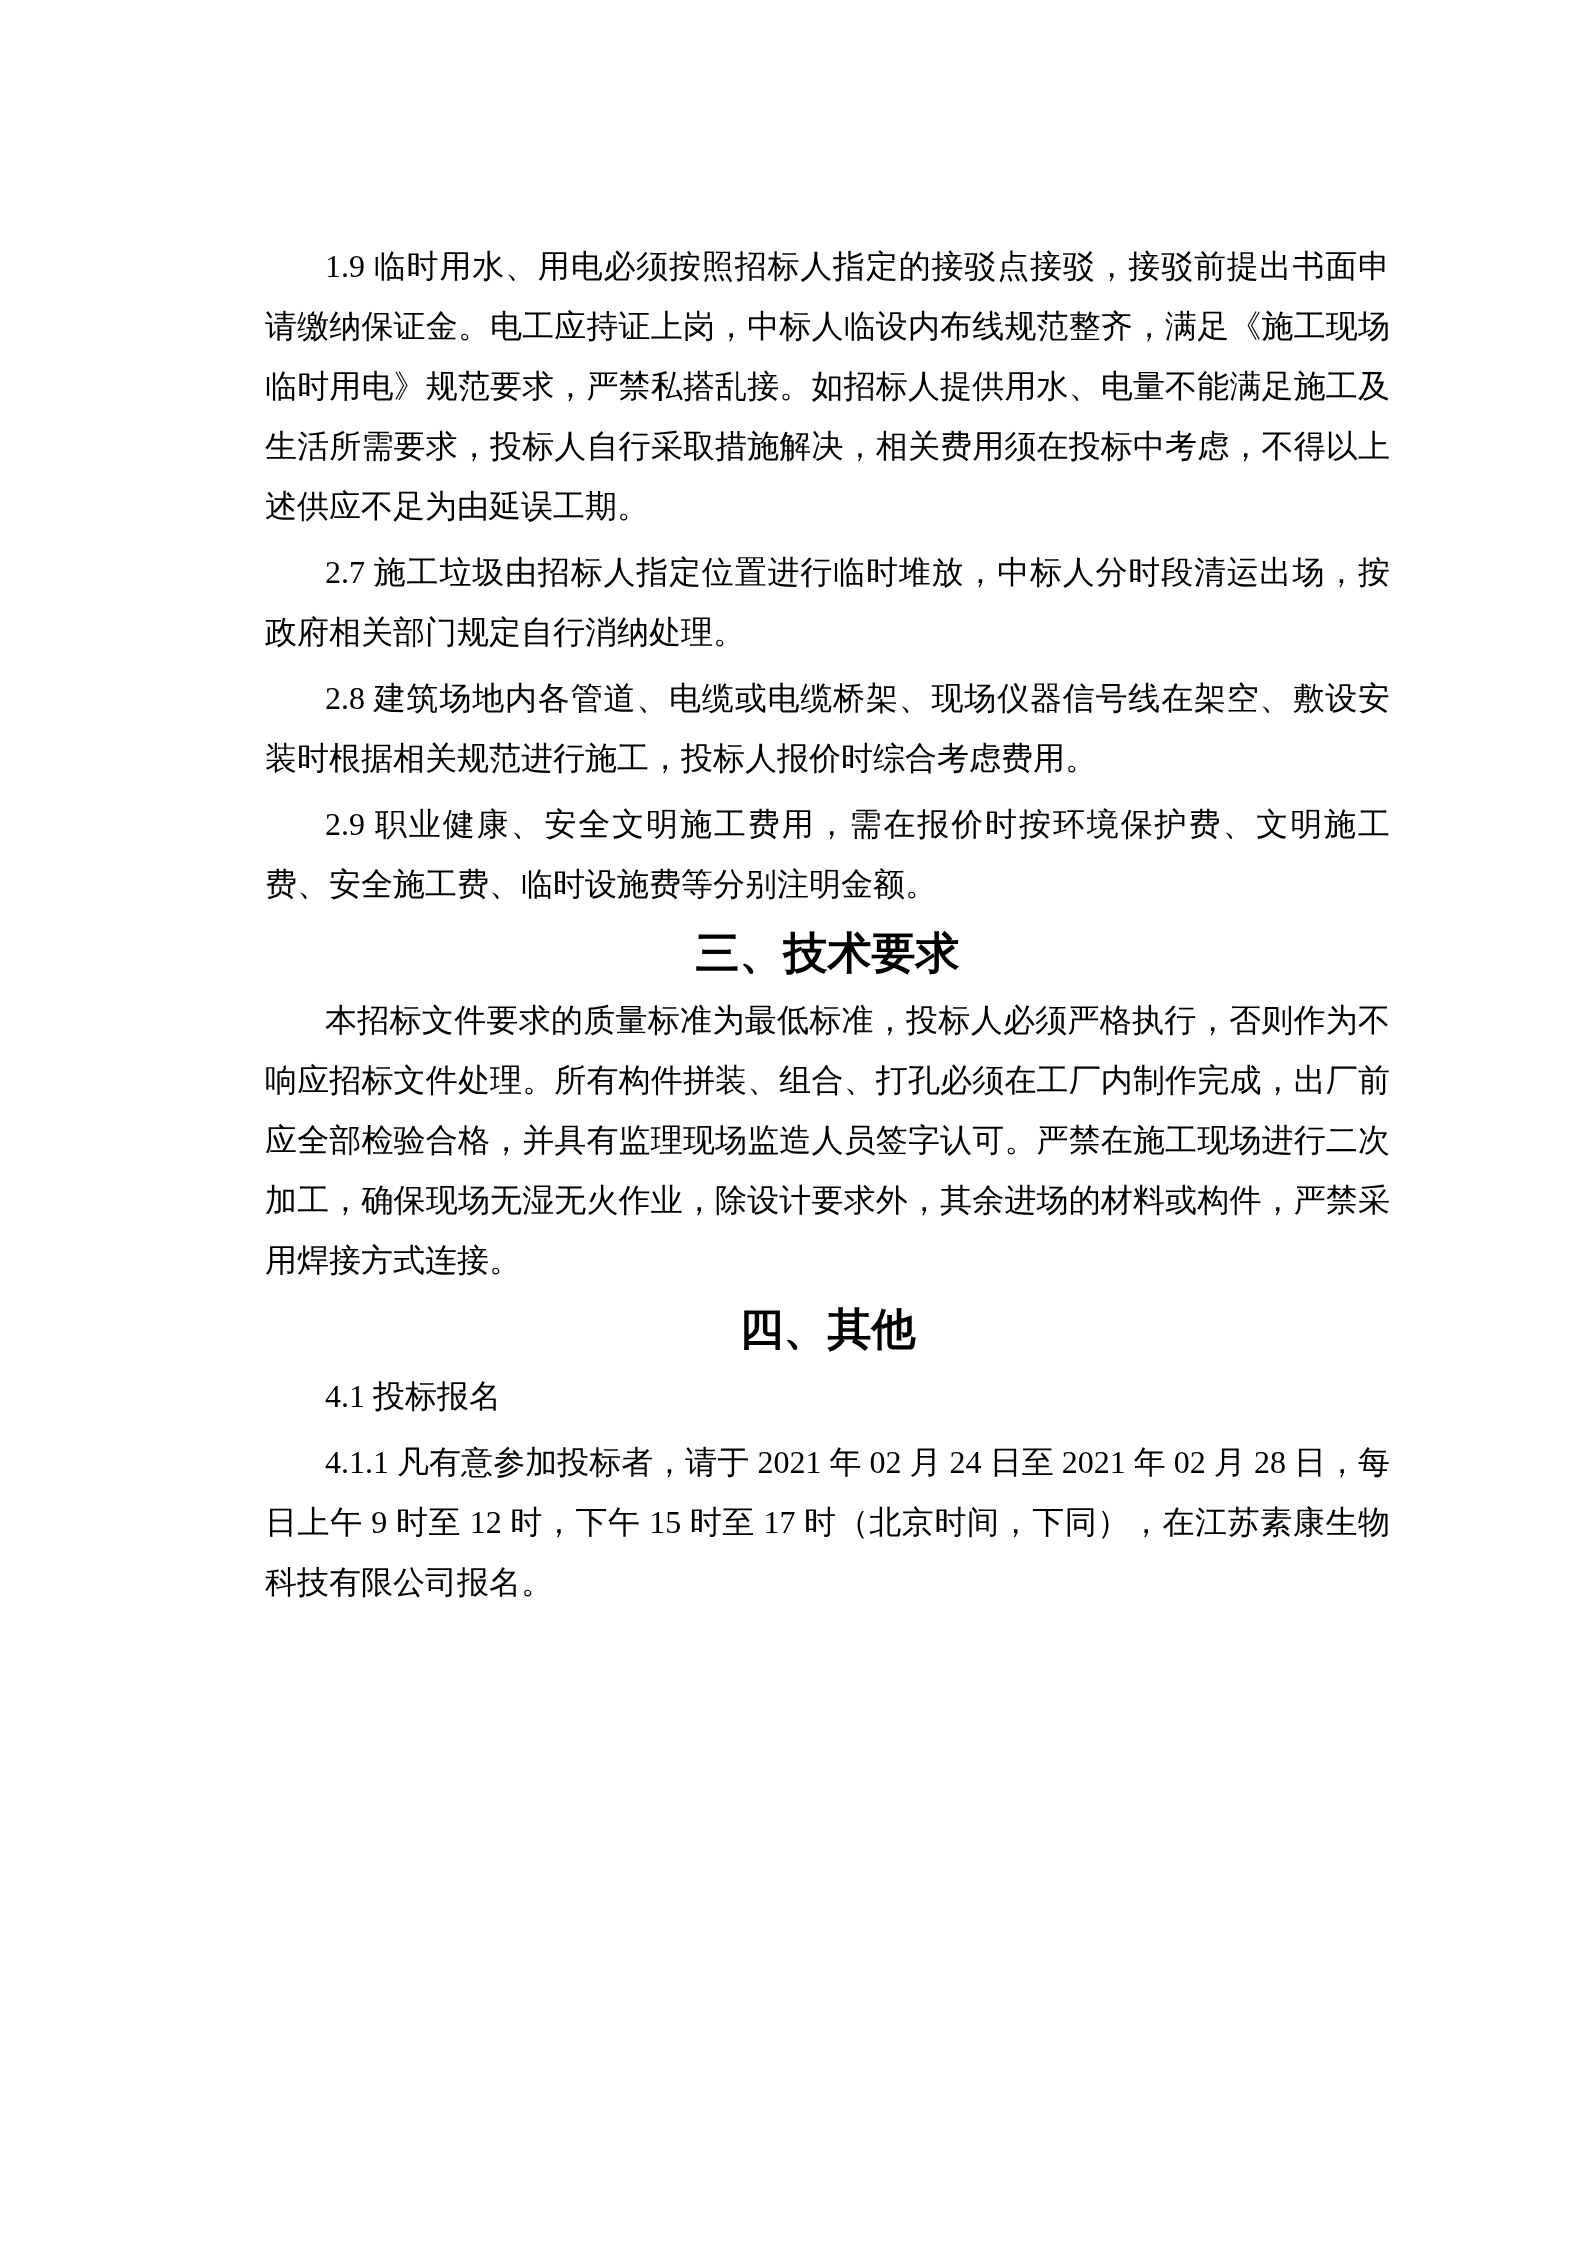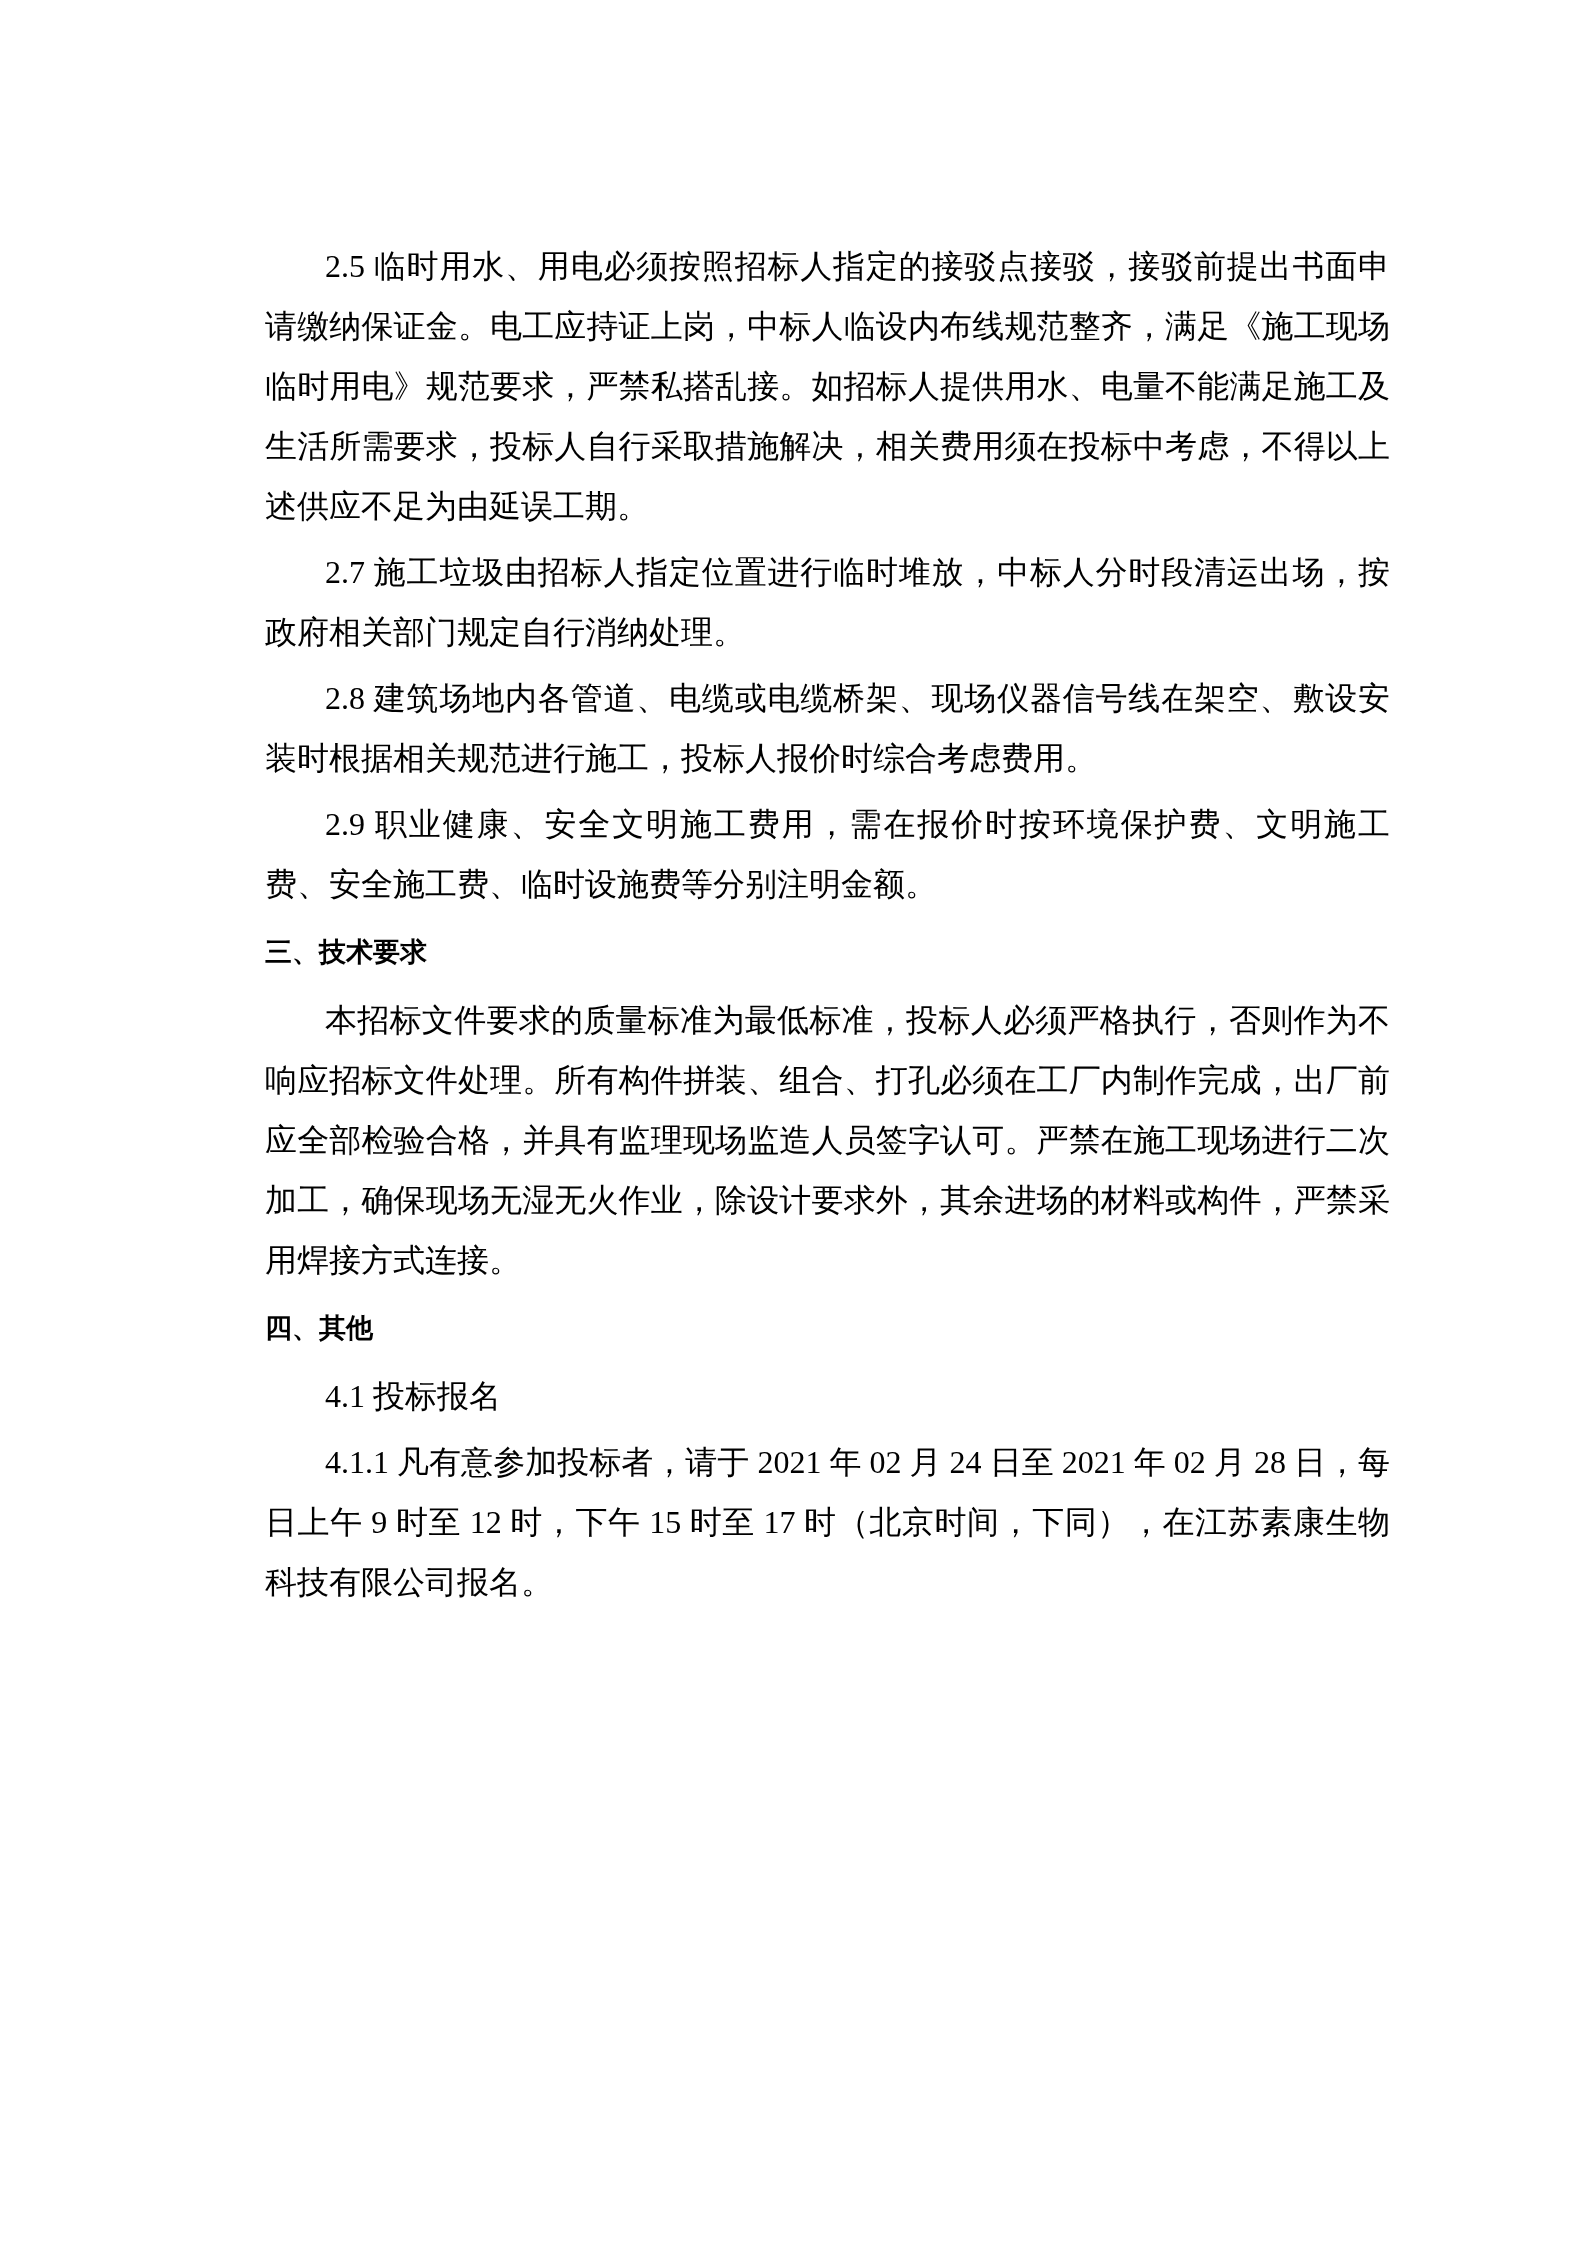--- a/index.html
+++ b/index.html
@@ -29,35 +29,35 @@
   .content > * {
     margin: 6px 0 0 0;
   }
   .content > :first-child {
     margin-top: 0;
   }
   .para {
     text-indent: 60px;
   }
   .heading {
-    font-family: Liberation Mono, monospace;
+    font-family: Liberation Serif, serif;
     font-weight: bold;
-    font-size: 27px;
+    font-size: 44px;
     line-height: 60px;
     text-indent: 0;
     margin-top: 10px;
-    text-align: left;
+    text-align: center;
   }
 </style>
 </head>
 <body>
 
 <div class="page">
   <div class="content">
-    <p class="para">2.5 临时用水、用电必须按照招标人指定的接驳点接驳，接驳前提出书面申请缴纳保证金。电工应持证上岗，中标人临设内布线规范整齐，满足《施工现场临时用电》规范要求，严禁私搭乱接。如招标人提供用水、电量不能满足施工及生活所需要求，投标人自行采取措施解决，相关费用须在投标中考虑，不得以上述供应不足为由延误工期。</p>
+    <p class="para">1.9 临时用水、用电必须按照招标人指定的接驳点接驳，接驳前提出书面申请缴纳保证金。电工应持证上岗，中标人临设内布线规范整齐，满足《施工现场临时用电》规范要求，严禁私搭乱接。如招标人提供用水、电量不能满足施工及生活所需要求，投标人自行采取措施解决，相关费用须在投标中考虑，不得以上述供应不足为由延误工期。</p>
     <p class="para">2.7 施工垃圾由招标人指定位置进行临时堆放，中标人分时段清运出场，按政府相关部门规定自行消纳处理。</p>
     <p class="para">2.8 建筑场地内各管道、电缆或电缆桥架、现场仪器信号线在架空、敷设安装时根据相关规范进行施工，投标人报价时综合考虑费用。</p>
     <p class="para">2.9 职业健康、安全文明施工费用，需在报价时按环境保护费、文明施工费、安全施工费、临时设施费等分别注明金额。</p>
     <h2 class="heading">三、技术要求</h2>
     <p class="para">本招标文件要求的质量标准为最低标准，投标人必须严格执行，否则作为不响应招标文件处理。所有构件拼装、组合、打孔必须在工厂内制作完成，出厂前应全部检验合格，并具有监理现场监造人员签字认可。严禁在施工现场进行二次加工，确保现场无湿无火作业，除设计要求外，其余进场的材料或构件，严禁采用焊接方式连接。</p>
     <h2 class="heading">四、其他</h2>
     <p class="para">4.1 投标报名</p>
     <p class="para">4.1.1 凡有意参加投标者，请于 2021 年 02 月 24 日至 2021 年 02 月 28 日，每日上午 9 时至 12 时，下午 15 时至 17 时（北京时间，下同），在江苏素康生物科技有限公司报名。</p>
   </div>
 </div>

